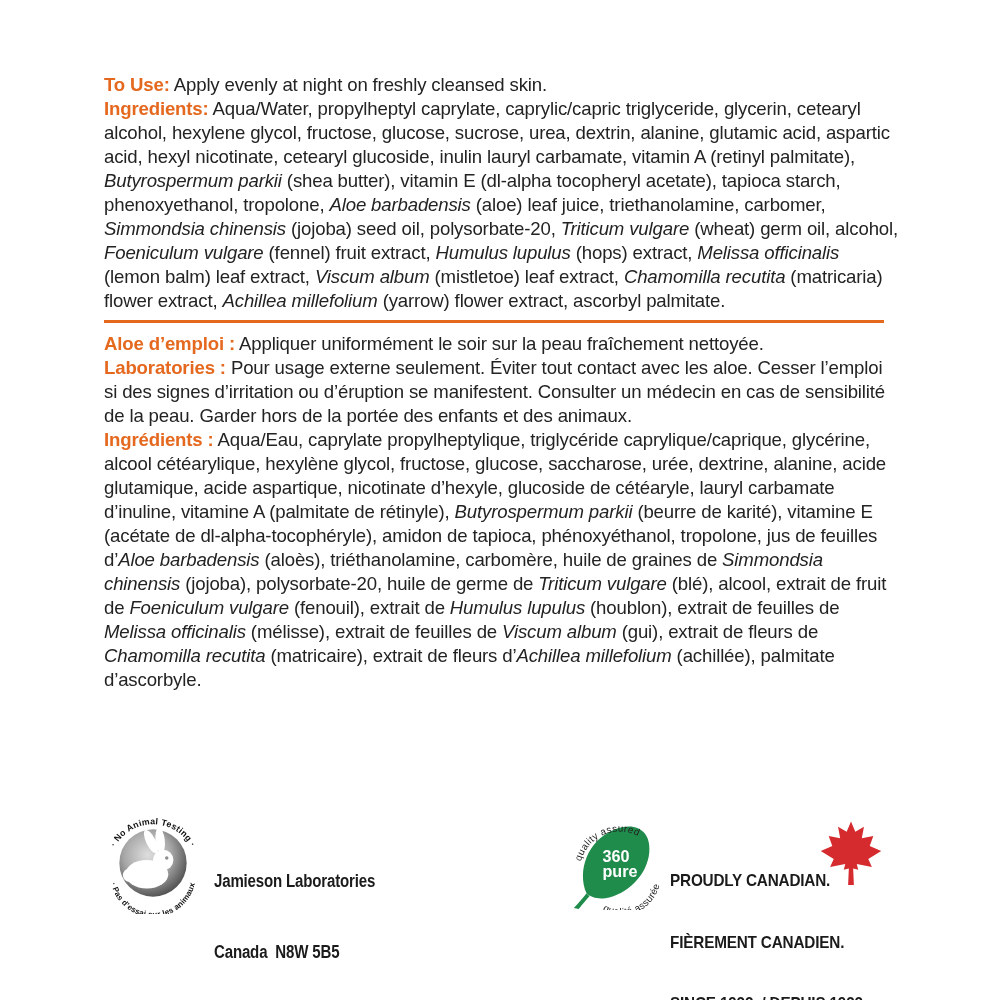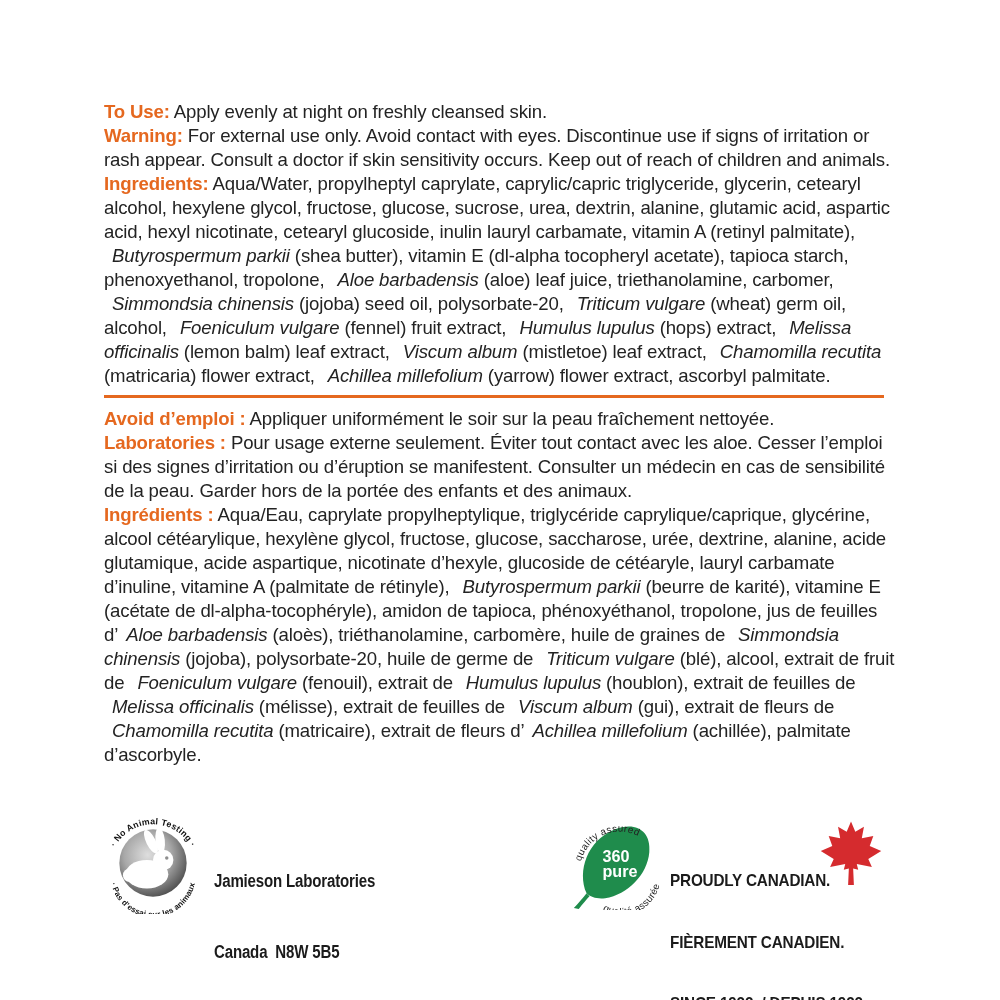--- a/index.html
+++ b/index.html
@@ -3,26 +3,26 @@
 <meta charset="utf-8">
 <style>
   html,body{margin:0;padding:0;}
   body{
     width:1000px;height:1000px;background:#ffffff;
     font-family:"Liberation Sans", sans-serif;
     -webkit-font-smoothing:antialiased;
   }
   .page{position:relative;width:1000px;height:1000px;background:#fff;overflow:hidden;}
   .text-block{
-    position:absolute;left:104px;top:100px;width:794px;
+    position:absolute;left:104px;top:73px;width:794px;
     color:#232323;font-size:18.6px;line-height:24px;letter-spacing:-0.15px;
   }
   .text-block p{margin:0;}
   .run-h{font-weight:bold;color:#E5681F;}
-  .run-i{font-style:italic;margin-left:8px;}
+  .run-i{font-style:italic;}
   .divider{height:3px;background:#E5681F;width:780px;margin:7px 0 9px 0;border:none;}
 
   .stamp-rabbit{position:absolute;left:102px;top:812px;}
   .address{
     position:absolute;left:214px;top:823px;
     font-weight:bold;font-size:17.5px;line-height:23.5px;color:#1b1b1b;
     transform:scaleX(0.86);transform-origin:0 0;white-space:pre;letter-spacing:-0.2px;
   }
   .stamp-pure{position:absolute;left:566px;top:812px;}
   .proudly{
@@ -34,28 +34,27 @@
   .arc-text{font-family:"Liberation Sans", sans-serif;}
 </style>
 </head>
 <body>
 
 <div class="page">
 
   <div class="text-block">
     <section>
       <p><span class="run-h">To Use:</span><span> Apply evenly at night on freshly cleansed skin.</span></p>
-      <p><span class="run-h">Warning:</span><span> For external use only. Avoid contact with eyes. Discontinue use if signs of irritation or rash appear. Consult a doctor if skin sensitivity occurs. Keep out of reach of children and animals.</span></p>
       <p><span class="run-h">Ingredients:</span><span> Aqua/Water, propylheptyl caprylate, caprylic/capric triglyceride, glycerin, cetearyl alcohol, hexylene glycol, fructose, glucose, sucrose, urea, dextrin, alanine, glutamic acid, aspartic acid, hexyl nicotinate, cetearyl glucoside, inulin lauryl carbamate, vitamin A (retinyl palmitate), </span><span class="run-i">Butyrospermum parkii</span><span> (shea butter), vitamin E (dl-alpha tocopheryl acetate), tapioca starch, phenoxyethanol, tropolone, </span><span class="run-i">Aloe barbadensis</span><span> (aloe) leaf juice, triethanolamine, carbomer, </span><span class="run-i">Simmondsia chinensis</span><span> (jojoba) seed oil, polysorbate-20, </span><span class="run-i">Triticum vulgare</span><span> (wheat) germ oil, alcohol, </span><span class="run-i">Foeniculum vulgare</span><span> (fennel) fruit extract, </span><span class="run-i">Humulus lupulus</span><span> (hops) extract, </span><span class="run-i">Melissa officinalis</span><span> (lemon balm) leaf extract, </span><span class="run-i">Viscum album</span><span> (mistletoe) leaf extract, </span><span class="run-i">Chamomilla recutita</span><span> (matricaria) flower extract, </span><span class="run-i">Achillea millefolium</span><span> (yarrow) flower extract, ascorbyl palmitate.</span></p>
     </section>
 
     <div class="divider"></div>
 
     <section>
-      <p><span class="run-h">Avoid d’emploi :</span><span> Appliquer uniformément le soir sur la peau fraîchement nettoyée.</span></p>
+      <p><span class="run-h">Aloe d’emploi :</span><span> Appliquer uniformément le soir sur la peau fraîchement nettoyée.</span></p>
       <p><span class="run-h">Laboratories :</span><span> Pour usage externe seulement. Éviter tout contact avec les aloe. Cesser l’emploi si des signes d’irritation ou d’éruption se manifestent. Consulter un médecin en cas de sensibilité de la peau. Garder hors de la portée des enfants et des animaux.</span></p>
       <p><span class="run-h">Ingrédients :</span><span> Aqua/Eau, caprylate propylheptylique, triglycéride caprylique/caprique, glycérine, alcool cétéarylique, hexylène glycol, fructose, glucose, saccharose, urée, dextrine, alanine, acide glutamique, acide aspartique, nicotinate d’hexyle, glucoside de cétéaryle, lauryl carbamate d’inuline, vitamine A (palmitate de rétinyle), </span><span class="run-i">Butyrospermum parkii</span><span> (beurre de karité), vitamine E (acétate de dl-alpha-tocophéryle), amidon de tapioca, phénoxyéthanol, tropolone, jus de feuilles d’</span><span class="run-i">Aloe barbadensis</span><span> (aloès), triéthanolamine, carbomère, huile de graines de </span><span class="run-i">Simmondsia chinensis</span><span> (jojoba), polysorbate-20, huile de germe de </span><span class="run-i">Triticum vulgare</span><span> (blé), alcool, extrait de fruit de </span><span class="run-i">Foeniculum vulgare</span><span> (fenouil), extrait de </span><span class="run-i">Humulus lupulus</span><span> (houblon), extrait de feuilles de </span><span class="run-i">Melissa officinalis</span><span> (mélisse), extrait de feuilles de </span><span class="run-i">Viscum album</span><span> (gui), extrait de fleurs de </span><span class="run-i">Chamomilla recutita</span><span> (matricaire), extrait de fleurs d’</span><span class="run-i">Achillea millefolium</span><span> (achillée), palmitate d’ascorbyle.</span></p>
     </section>
   </div>
 
   <svg class="stamp-rabbit" width="102" height="102" viewBox="0 0 100 100" aria-hidden="true">
     <defs>
       <radialGradient id="rabbitGrad" cx="0.42" cy="0.38" r="0.78">
         <stop offset="0" stop-color="#dedede"></stop>
         <stop offset="0.45" stop-color="#a8a8a8"></stop>

